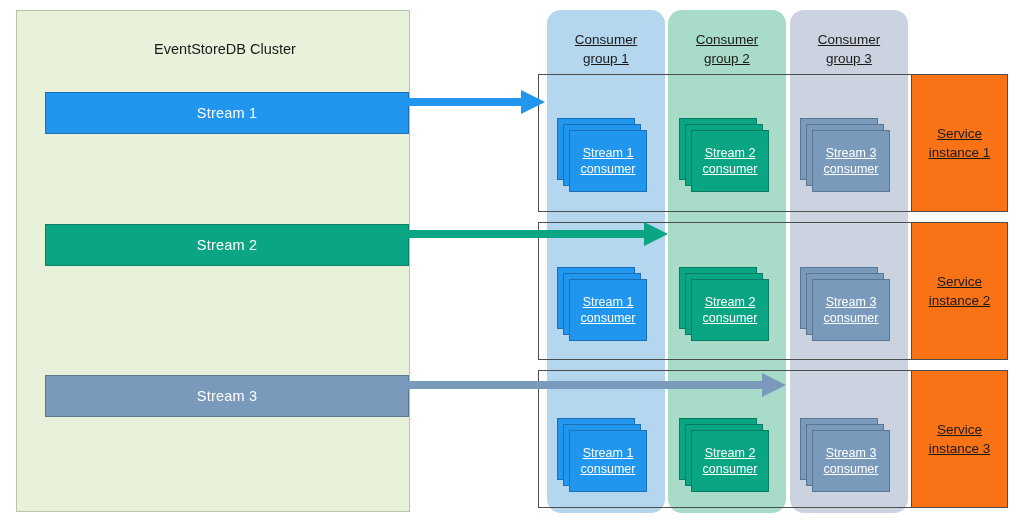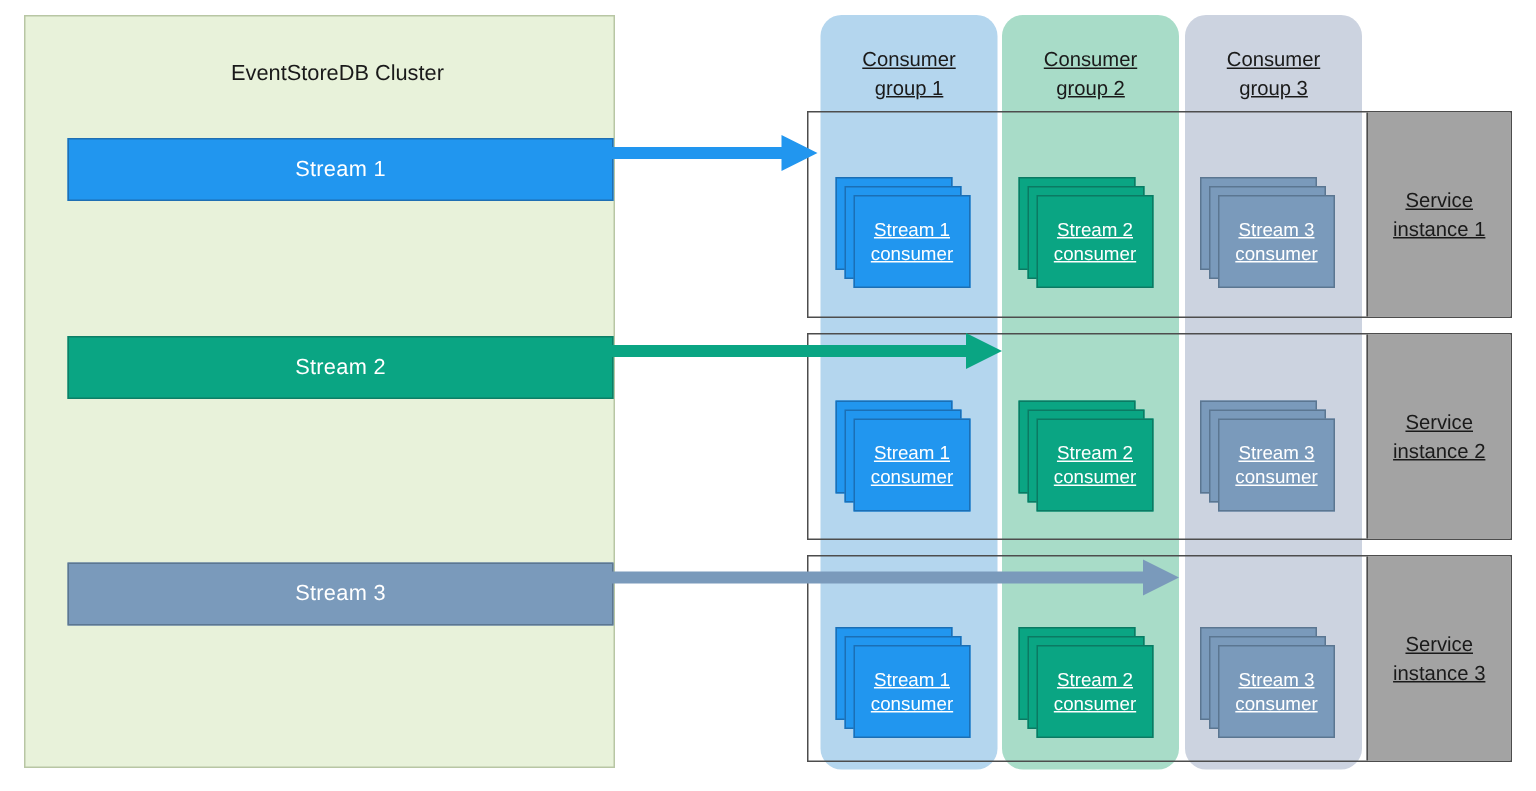--- a/index.html
+++ b/index.html
@@ -62,21 +62,21 @@
   
   .svc-row{
     position:absolute;left:538px;width:470px;height:138px;
     border:1px solid #4d4d4d;box-sizing:border-box;background:transparent;
   }
   .svc-r1{top:74px;}
   .svc-r2{top:222px;}
   .svc-r3{top:370px;}
   .svc-box{
     position:absolute;right:0;top:0;width:96px;height:100%;
-    background:#a3a3a3;border-left:1px solid #4d4d4d;box-sizing:border-box;
+    background:#f97316;border-left:1px solid #4d4d4d;box-sizing:border-box;
     display:flex;align-items:center;justify-content:center;text-align:center;
     font-size:13.5px;line-height:19px;color:#1a1a1a;
   }
 
   
   .stack{position:absolute;width:88px;height:74px;}
   .card{
     position:absolute;width:78px;height:62px;box-sizing:border-box;
     border:1px solid rgba(0,0,0,.35);
   }

